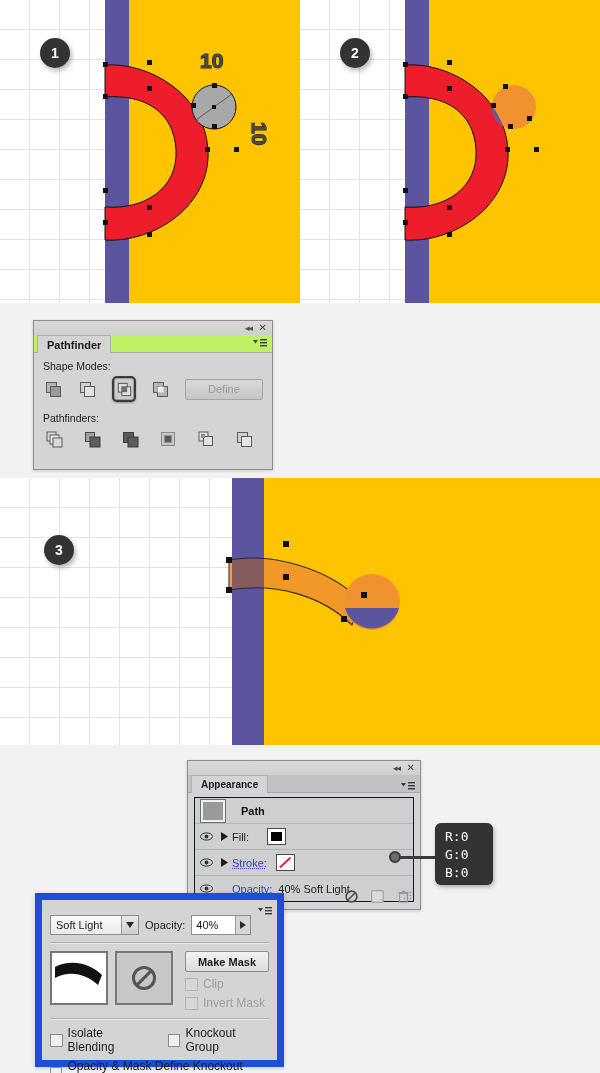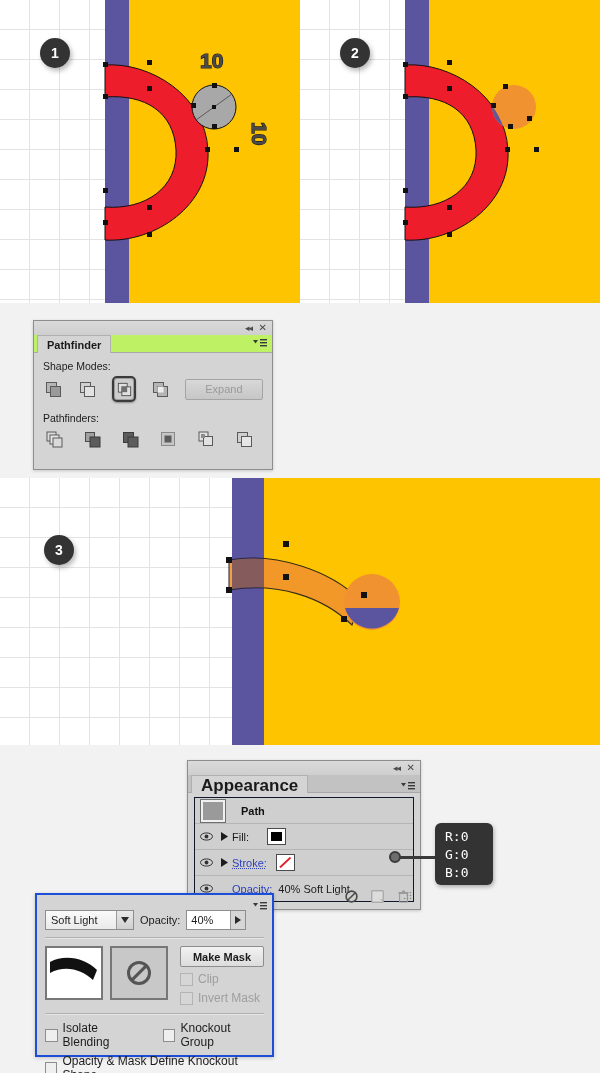--- a/index.html
+++ b/index.html
@@ -99,21 +99,21 @@
     border:1px solid #8e8e8e;
     box-shadow:0 1px 3px rgba(0,0,0,.18);
     color:#1c1c1c;
     z-index:20;
   }
   .ap-titlebar{height:14px;position:relative;background:linear-gradient(to bottom,#dadada,#cfcfcf);}
   .ap-tabbar{height:17px;position:relative;background:#c2c2c2;border-bottom:1px solid #a8a8a8;}
   .ap-tab{
     position:absolute;left:3px;top:0;height:17px;padding:0 9px;
     background:#d4d4d4;border:1px solid #b0b0b0;border-bottom:none;
-    display:flex;align-items:flex-start;font-size:17px;font-weight:bold;color:#1a1a1a;
+    display:flex;align-items:center;font-size:10px;font-weight:bold;color:#1a1a1a;
   }
   .ap-list{margin:4px 6px 0 6px;background:#cfcfcf;border:1px solid #0f172a;}
   .ap-row{
     height:25px;display:flex;align-items:center;
     border-bottom:1px solid #b5b5b5;
     font-size:11px;position:relative;
   }
   .ap-row:last-child{border-bottom:none;}
   .ap-eye{width:22px;display:flex;align-items:center;justify-content:center;}
   .ap-disc{width:15px;display:flex;align-items:center;justify-content:center;}
@@ -152,21 +152,21 @@
   }
   #callout-dot{
     left:389px;top:851px;width:12px;height:12px;border-radius:50%;
     background:#6d6d6d;border:2px solid #3a3a3a;z-index:22;box-sizing:border-box;
   }
 
   
   #transparency-panel{
     left:35px;top:893px;width:235px;height:160px;
     background:#d4d4d4;
-    border:2px solid #1d4ed8;
+    border:7px solid #1d4ed8;
     box-shadow:0 1px 4px rgba(0,0,0,.2);
     color:#1c1c1c;
     z-index:30;
   }
   .tp-top{height:15px;position:relative;}
   .tp-row1{display:flex;align-items:center;padding:0 8px;gap:6px;}
   .blend-select{
     width:82px;height:18px;
     background:linear-gradient(to bottom,#fafafa,#eaeaea);
     border:1px solid #8d8d8d;
@@ -342,21 +342,21 @@
           </svg>
       </div>
       <div class="sm-btn">
         <svg width="17" height="17" viewBox="0 0 17 17">
             <rect x="1.5" y="1.5" width="10" height="10" fill="#b5b5b5" stroke="#5a5a5a"></rect>
             <rect x="5.5" y="5.5" width="10" height="10" fill="#b5b5b5" stroke="#5a5a5a"></rect>
             <rect x="5.5" y="5.5" width="6" height="6" fill="#ededed"></rect>
           </svg>
       </div>
       <div class="expand-btn">
-        <span>Expand</span>
+        <span>Define</span>
       </div>
     </div>
     <div class="pf-label" style="margin-top:10px;">Pathfinders:</div>
     <div class="pf-row-2">
       <div class="sm-btn">
         <svg width="17" height="17" viewBox="0 0 17 17">
             <rect x="1" y="1" width="9" height="9" fill="#dadada" stroke="#5a5a5a"></rect>
             <rect x="4" y="4" width="9" height="9" fill="#e6e6e6" stroke="#5a5a5a"></rect>
             <rect x="7" y="7" width="9" height="9" fill="#dadada" stroke="#5a5a5a"></rect>
           </svg>

